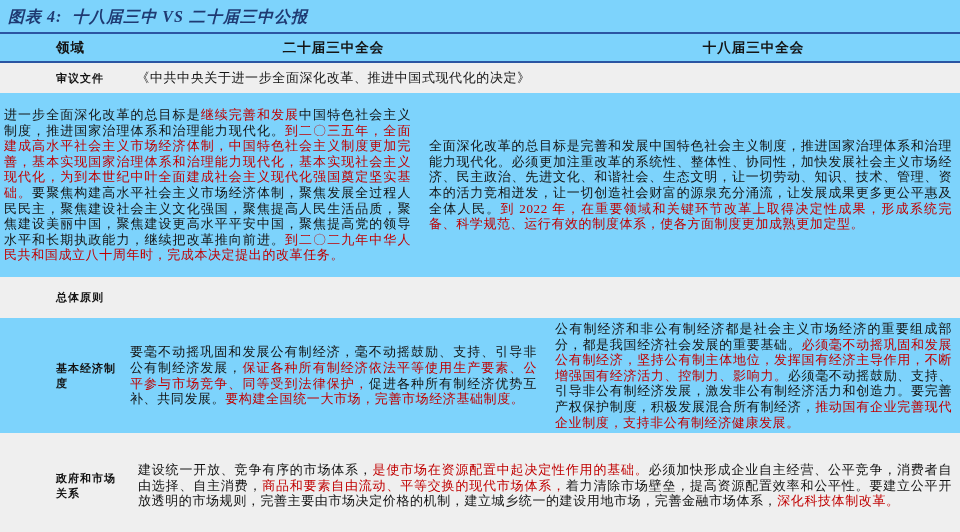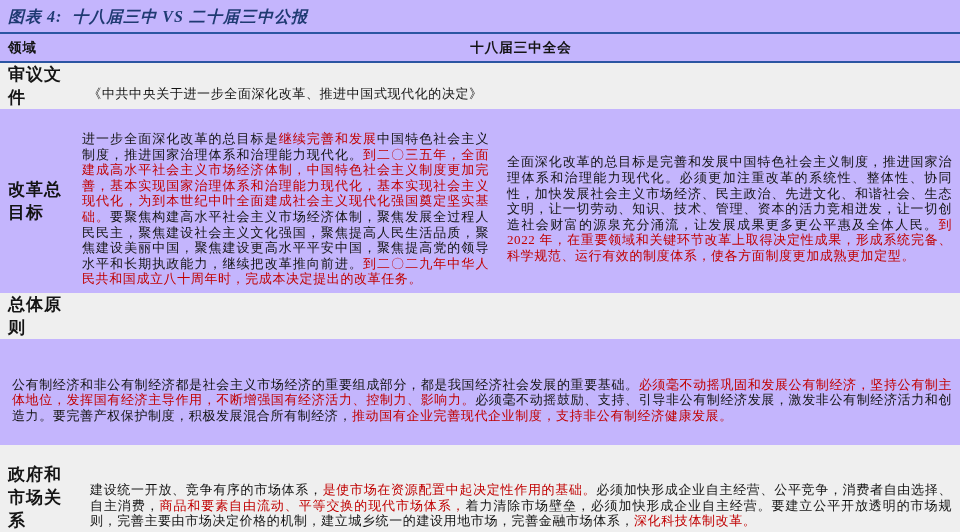--- a/index.html
+++ b/index.html
@@ -9,106 +9,110 @@
     --stripe:#efefef;
     --ink:#141414;
   }
   *{margin:0;padding:0;box-sizing:border-box;}
   html,body{background:#ffffff;}
   body{
     width:960px;height:532px;overflow:hidden;
     font-family:"Liberation Serif","DejaVu Serif",serif;
     color:var(--ink);
   }
-  .page{width:960px;height:532px;background:#c4b5fd;}
+  .page{width:960px;height:532px;background:#7dd3fc;}
   .figure-title{
     font-size:16px;font-weight:bold;font-style:italic;
     color:var(--title-blue);
     padding:7px 0 4px 8px;
     letter-spacing:1px;
     white-space:pre;
   }
   .title-rule{height:0;border-top:2.5px solid var(--rule-blue);}
   .tbl{width:960px;border-bottom:2px solid var(--rule-blue);}
   .thead{
     display:flex;min-height:29px;align-items:center;
     border-bottom:2px solid var(--rule-blue);
     font-weight:bold;font-size:13.5px;letter-spacing:1px;
   }
   .tr{display:flex;align-items:stretch;}
   .tr.stripe{background:var(--stripe);}
-  .col-field{width:78px;flex:0 0 78px;padding-left:8px;}
+  .col-field{width:78px;flex:0 0 78px;padding-left:8px;margin-left:48px;}
   .col-a{width:417px;flex:0 0 417px;padding:3px 6px 3px 4px;}
   .col-b{flex:1 1 auto;padding:3px 8px 3px 12px;}
   .thead .col-a,.thead .col-b{text-align:center;}
   .field-label{
-    font-weight:bold;font-size:17px;letter-spacing:1px;
+    font-weight:bold;font-size:11px;letter-spacing:1px;
     display:flex;align-items:center;
   }
   .td{
     font-size:13px;line-height:15.6px;letter-spacing:0.6px;
     text-align:justify;text-justify:inter-ideograph;
     display:flex;flex-direction:column;justify-content:center;
   }
-  .td p{width:100%;margin-top:16px;}
+  .td p{width:100%;}
   .red{color:var(--red);}
   
   .row-shenyi{min-height:30px;}
   .row-shenyi .td{text-align:center;}
   .row-gaige{min-height:184px;}
   .row-zongti{min-height:41px;gap:20px;}
   .row-zongti .col-b{text-align:left;}
   .row-jiben{min-height:106px;}
   .row-zhengfu{min-height:105px;}
 </style>
 </head>
 <body>
 
 <div class="page">
   <div class="figure-title">图表 4:  十八届三中 VS 二十届三中公报</div>
   <div class="title-rule"></div>
 
   <div class="tbl">
     <div class="thead">
       <div class="col-field">领域</div>
+      <div class="col-a">二十届三中全会</div>
       <div class="col-b">十八届三中全会</div>
     </div>
     <div id="tbody">
         <div class="tr row-shenyi stripe">
           <div class="col-field field-label">
             <span>审议文件</span>
           </div>
           <div class="td col-a">
             <p><span>《中共中央关于进一步全面深化改革、推进中国式现代化的决定》</span></p>
           </div>
         </div>
         <div class="tr row-gaige">
-          <div class="col-field field-label">
-            <span>改革总目标</span>
-          </div>
           <div class="td col-a">
             <p><span>进一步全面深化改革的总目标是</span><span class="red">继续完善和发展</span><span>中国特色社会主义制度，推进国家治理体系和治理能力现代化。</span><span class="red">到二〇三五年，全面建成高水平社会主义市场经济体制，中国特色社会主义制度更加完善，基本实现国家治理体系和治理能力现代化，基本实现社会主义现代化，为到本世纪中叶全面建成社会主义现代化强国奠定坚实基础。</span><span>要聚焦构建高水平社会主义市场经济体制，聚焦发展全过程人民民主，聚焦建设社会主义文化强国，聚焦提高人民生活品质，聚焦建设美丽中国，聚焦建设更高水平平安中国，聚焦提高党的领导水平和长期执政能力，继续把改革推向前进。</span><span class="red">到二〇二九年中华人民共和国成立八十周年时，完成本决定提出的改革任务。</span></p>
           </div>
           <div class="td col-b">
             <p><span>全面深化改革的总目标是完善和发展中国特色社会主义制度，推进国家治理体系和治理能力现代化。必须更加注重改革的系统性、整体性、协同性，加快发展社会主义市场经济、民主政治、先进文化、和谐社会、生态文明，让一切劳动、知识、技术、管理、资本的活力竞相迸发，让一切创造社会财富的源泉充分涌流，让发展成果更多更公平惠及全体人民。</span><span class="red">到 2022 年，在重要领域和关键环节改革上取得决定性成果，形成系统完备、科学规范、运行有效的制度体系，使各方面制度更加成熟更加定型。</span></p>
           </div>
         </div>
         <div class="tr row-zongti stripe">
           <div class="col-field field-label">
             <span>总体原则</span>
           </div>
         </div>
         <div class="tr row-jiben">
+          <div class="col-field field-label">
+            <span>基本经济制度</span>
+          </div>
+          <div class="td col-a">
+            <p><span>要毫不动摇巩固和发展公有制经济，毫不动摇鼓励、支持、引导非公有制经济发展，</span><span class="red">保证各种所有制经济依法平等使用生产要素、公平参与市场竞争、同等受到法律保护，</span><span>促进各种所有制经济优势互补、共同发展。</span><span class="red">要构建全国统一大市场，完善市场经济基础制度。</span></p>
+          </div>
           <div class="td col-b">
             <p><span>公有制经济和非公有制经济都是社会主义市场经济的重要组成部分，都是我国经济社会发展的重要基础。</span><span class="red">必须毫不动摇巩固和发展公有制经济，坚持公有制主体地位，发挥国有经济主导作用，不断增强国有经济活力、控制力、影响力。</span><span>必须毫不动摇鼓励、支持、引导非公有制经济发展，激发非公有制经济活力和创造力。要完善产权保护制度，积极发展混合所有制经济，</span><span class="red">推动国有企业完善现代企业制度，支持非公有制经济健康发展。</span></p>
           </div>
         </div>
         <div class="tr row-zhengfu stripe">
           <div class="col-field field-label">
             <span>政府和市场关系</span>
           </div>
           <div class="td col-b">
-            <p><span>建设统一开放、竞争有序的市场体系，</span><span class="red">是使市场在资源配置中起决定性作用的基础。</span><span>必须加快形成企业自主经营、公平竞争，消费者自由选择、自主消费，</span><span class="red">商品和要素自由流动、平等交换的现代市场体系，</span><span>着力清除市场壁垒，必须加快形成企业自主经营。要建立公平开放透明的市场规则，完善主要由市场决定价格的机制，建立城乡统一的建设用地市场，完善金融市场体系，</span><span class="red">深化科技体制改革。</span></p>
+            <p><span>建设统一开放、竞争有序的市场体系，</span><span class="red">是使市场在资源配置中起决定性作用的基础。</span><span>必须加快形成企业自主经营、公平竞争，消费者自由选择、自主消费，</span><span class="red">商品和要素自由流动、平等交换的现代市场体系，</span><span>着力清除市场壁垒，提高资源配置效率和公平性。要建立公平开放透明的市场规则，完善主要由市场决定价格的机制，建立城乡统一的建设用地市场，完善金融市场体系，</span><span class="red">深化科技体制改革。</span></p>
           </div>
         </div>
       </div>
   </div>
 </div>
 
 </body></html>

